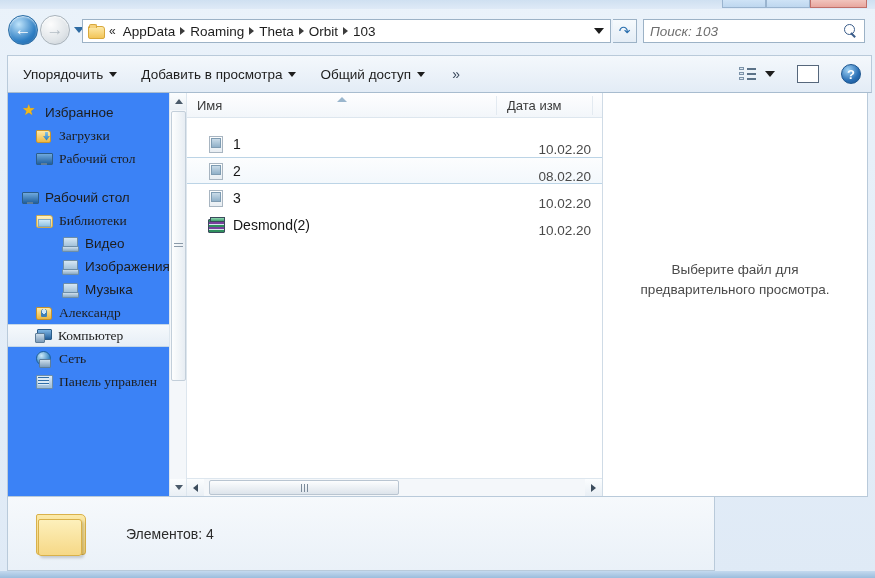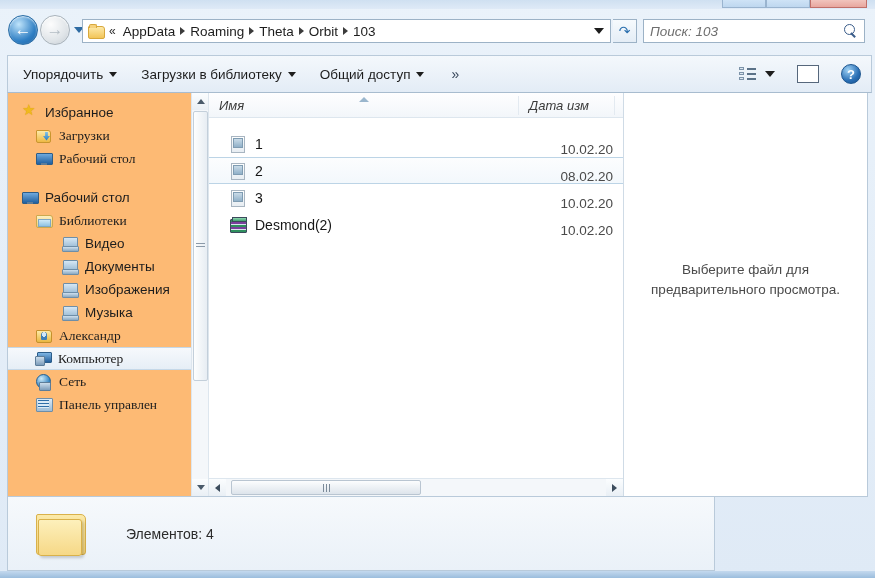--- a/index.html
+++ b/index.html
@@ -166,21 +166,21 @@
     display: flex; align-items: center; justify-content: center;
   }
   
   .body {
     position: absolute; left: 7px; top: 93px; width: 861px; height: 404px;
     background: #ffffff; border: 1px solid #b9cada; border-top: none;
     display: flex;
   }
   
   .sidebar {
-    width: 200px; height: 100%; background: #fdba74;
+    width: 178px; height: 100%; background: #3b82f6;
     position: relative; overflow: hidden;
   }
   .navitem {
     display: flex; align-items: center; height: 23px;
     padding-left: 14px; font-size: 13.5px; color: #1d1d1d;
     white-space: nowrap;
   }
   .navitem.lvl1 { padding-left: 28px; font-family: Liberation Serif, serif; }
   .navitem.lvl2 { padding-left: 54px; }
   .navitem.selected {
@@ -300,21 +300,21 @@
   }
   .colhdr {
     position: absolute; left: 0; top: 0; width: 100%; height: 25px;
     background: linear-gradient(#fefeff, #f2f6fa);
     border-bottom: 1px solid #dde6ee;
     display: flex; align-items: center;
   }
   .col {
     font-size: 13px; color: #3a3a3a; height: 19px;
     display: flex; align-items: center; padding-left: 10px;
-    border-right: 1px solid #e3eaf1; position: relative; font-style: italic;
+    border-right: 1px solid #e3eaf1; position: relative;
   }
   .col.name { width: 310px; }
   .col.date { width: 96px; }
   .sort-tri {
     position: absolute; left: 50%; top: 1px; margin-left: -5px;
     width:0;height:0;border-left:5px solid transparent;border-right:5px solid transparent;
     border-bottom:5px solid #9ab6cd;
   }
   .rows { position: absolute; left: 0; top: 25px; right: 0; }
   .row {
@@ -363,21 +363,21 @@
   .hb-thumb {
     position: absolute; left: 5px; top: 1px; width: 190px; height: 15px;
     background: linear-gradient(#fcfdfe,#dde4eb);
     border: 1px solid #b9c5d1; border-radius: 2px;
     display: flex; align-items: center; justify-content: center;
   }
   .grip-v { width: 7px; height: 8px;
     background: repeating-linear-gradient(90deg,#7b8a99 0 1px, transparent 1px 3px); }
   
   .preview {
-    width: 244px; background: #ffffff;
+    width: 265px; background: #ffffff;
     border-left: 1px solid #cfdbe6;
     display: flex; align-items: center; justify-content: center;
     text-align: center;
   }
   .preview .ptext {
     font-size: 13.5px; color: #4a4a4a; line-height: 20px;
     padding: 0 16px; margin-top: -30px;
   }
   
   .statusbar {
@@ -450,21 +450,21 @@
       <span class="search-icon"></span>
     </div>
   </div>
 
   <div class="toolbar">
     <div class="tbitem">
       <span>Упорядочить</span>
       <span class="tbcaret"></span>
     </div>
     <div class="tbitem">
-      <span>Загрузки в библиотеку</span>
+      <span>Добавить в просмотра</span>
       <span class="tbcaret"></span>
     </div>
     <div class="tbitem">
       <span>Общий доступ</span>
       <span class="tbcaret"></span>
     </div>
     <div class="tbchev">»</div>
 
     <div class="tbright">
       <span class="view-icon">
@@ -507,24 +507,20 @@
       <div class="navitem lvl1">
         <span class="ico lib"></span>
         <span>Библиотеки</span>
       </div>
       <div class="navitem lvl2">
         <span class="ico media"></span>
         <span>Видео</span>
       </div>
       <div class="navitem lvl2">
         <span class="ico media"></span>
-        <span>Документы</span>
-      </div>
-      <div class="navitem lvl2">
-        <span class="ico media"></span>
         <span>Изображения</span>
       </div>
       <div class="navitem lvl2">
         <span class="ico media"></span>
         <span>Музыка</span>
       </div>
       <div class="navitem lvl1">
         <span class="ico user"></span>
         <span>Александр</span>
       </div>

